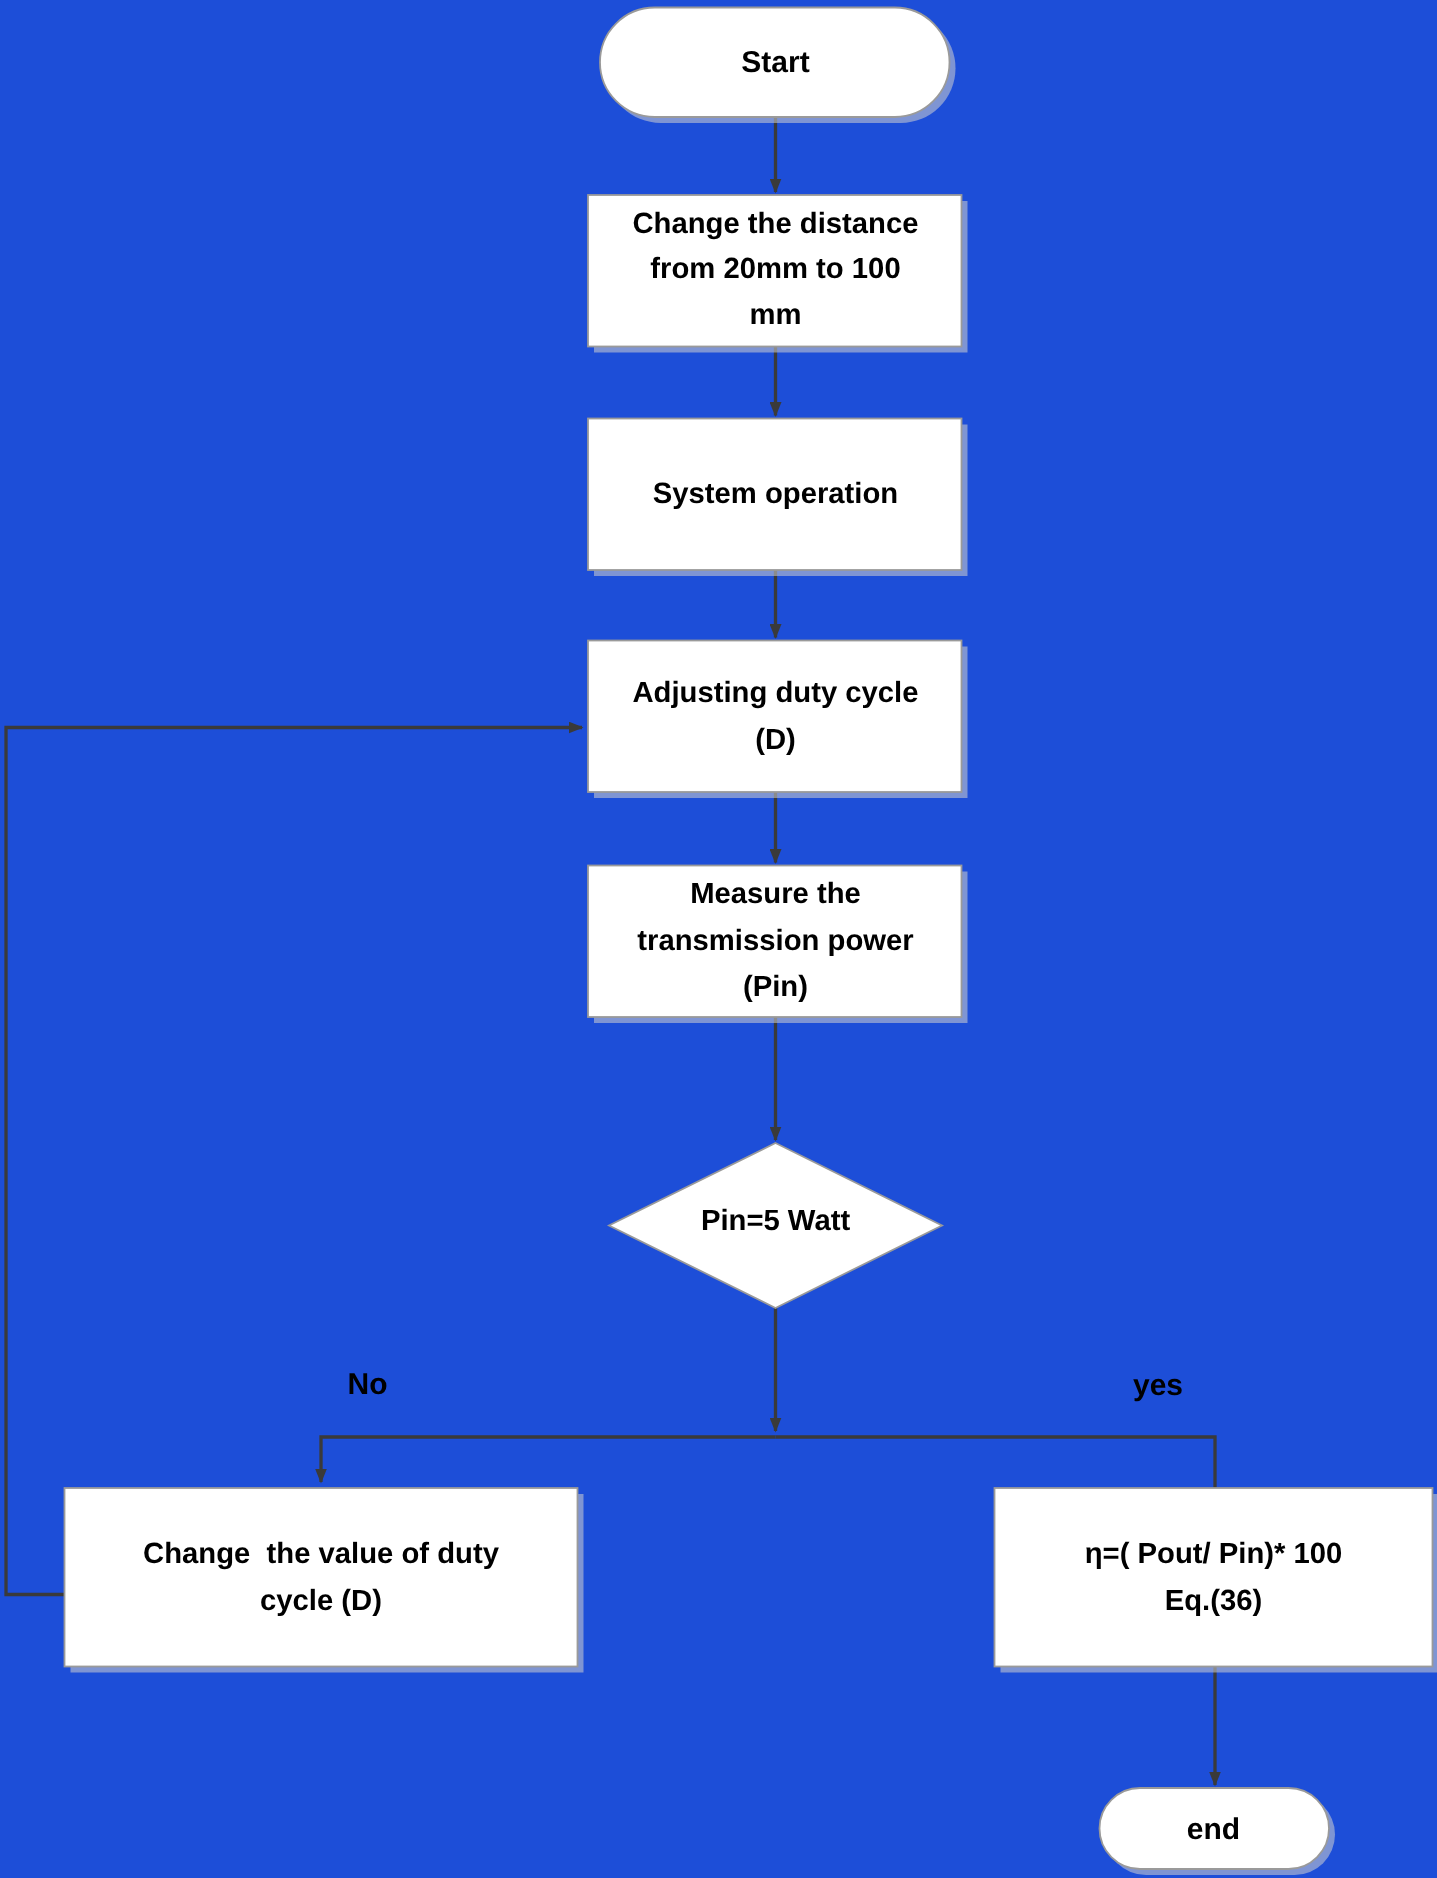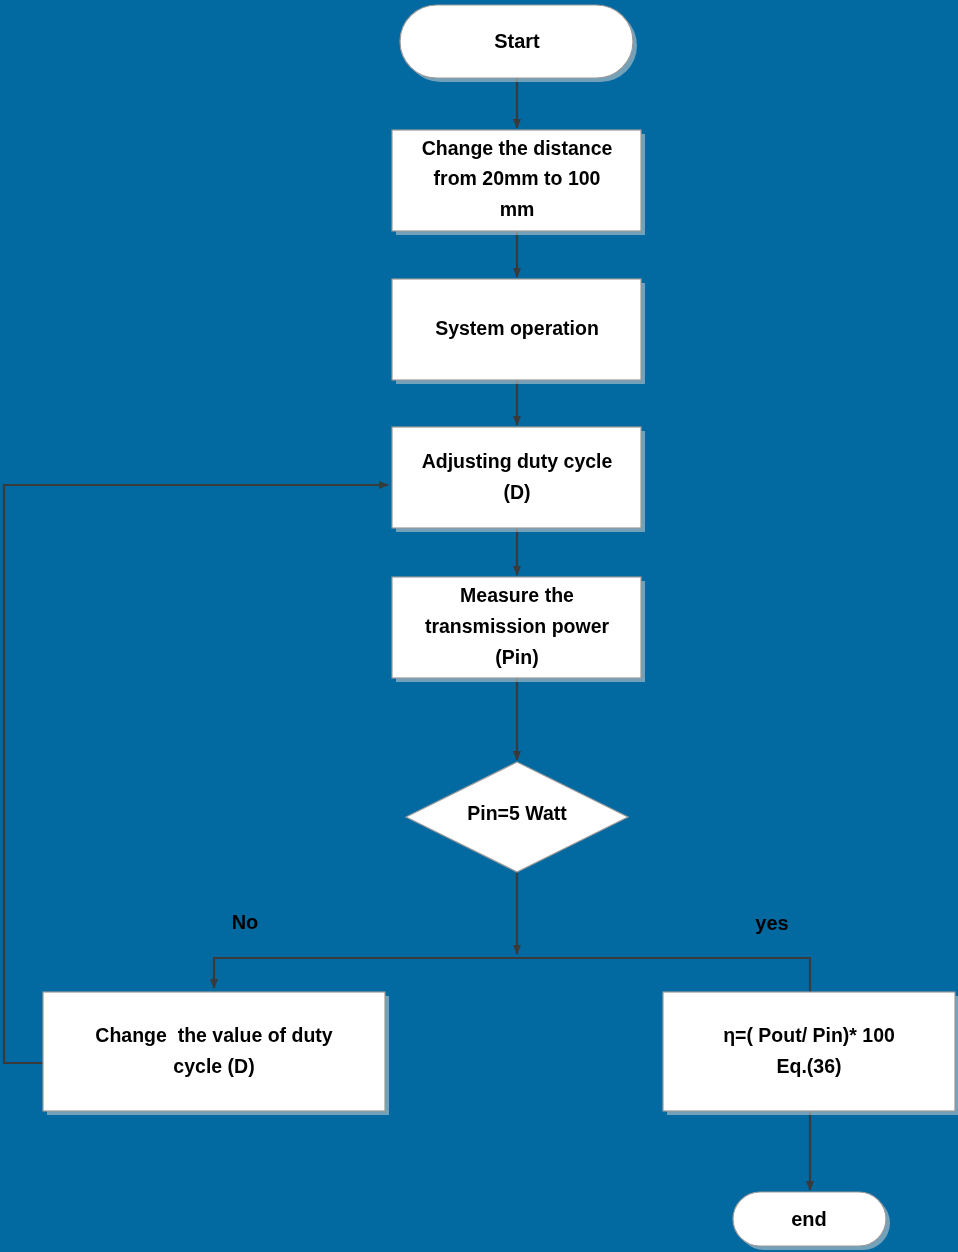--- a/index.html
+++ b/index.html
@@ -8,21 +8,21 @@
     padding: 0;
     background: #ffffff;
   }
   body {
     font-family: "Liberation Sans", sans-serif;
   }
   #flowchart-root {
     position: relative;
     width: 958px;
     height: 1252px;
-    background: #0369a1;
+    background: #1d4ed8;
     overflow: hidden;
   }
   svg.canvas {
     position: absolute;
     top: 0;
     left: 0;
     width: 958px;
     height: 1252px;
     display: block;
   }

